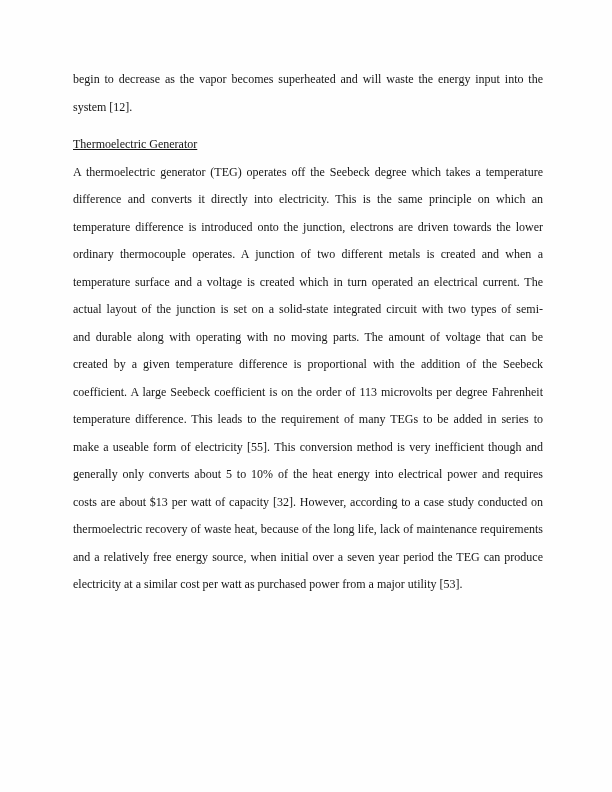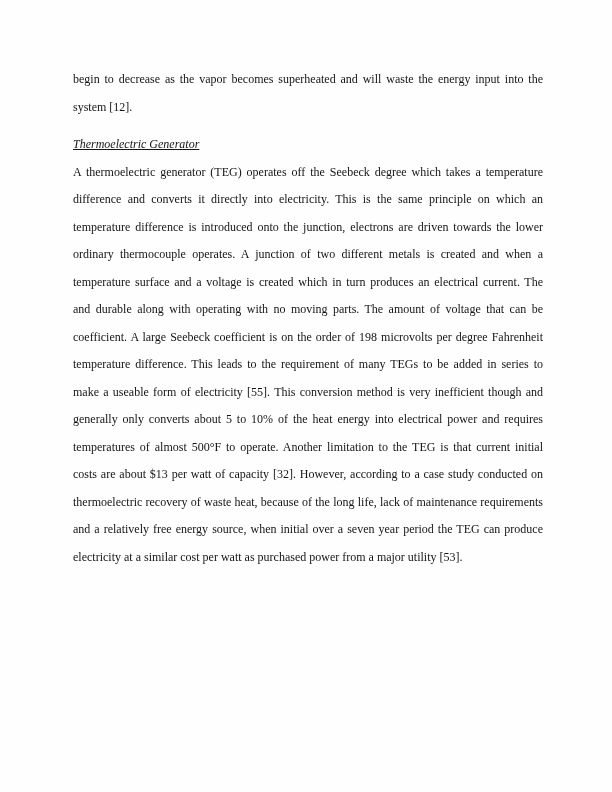--- a/index.html
+++ b/index.html
@@ -35,21 +35,20 @@
     text-align: left;
     text-align-last: left;
   }
   .section-heading {
     display: block;
     margin: 10px 0 0 0;
     height: 27.5px;
     line-height: 27.5px;
     font-size: 12px;
     font-weight: normal;
-    font-style: italic;
     text-decoration: underline;
     text-align: left;
   }
   .page-number {
     position: absolute;
     top: 724px;
     left: 0;
     width: 612px;
     text-align: center;
     font-size: 12px;
@@ -64,27 +63,28 @@
 
     <div class="line">begin to decrease as the vapor becomes superheated and will waste the energy input into the</div>
     <div class="line last">system [12].</div>
 
     <h2 class="section-heading">Thermoelectric Generator</h2>
 
     <div class="line">A thermoelectric generator (TEG) operates off the Seebeck degree which takes a temperature</div>
     <div class="line">difference and converts it directly into electricity.  This is the same principle on which an</div>
     <div class="line">temperature difference is introduced onto the junction, electrons are driven towards the lower</div>
     <div class="line">ordinary thermocouple operates.  A junction of two different metals is created and when a</div>
-    <div class="line">temperature surface and a voltage is created which in turn produces an electrical current.  The</div>
+    <div class="line">temperature surface and a voltage is created which in turn operated an electrical current.  The</div>
+    <div class="line">actual layout of the junction is set on a solid-state integrated circuit with two types of semi-</div>
     <div class="line">and durable along with operating with no moving parts.  The amount of voltage that can be</div>
-    <div class="line">coefficient.  A large Seebeck coefficient is on the order of 198 microvolts per degree Fahrenheit</div>
+    <div class="line">created by a given temperature difference is proportional with the addition of the Seebeck</div>
+    <div class="line">coefficient.  A large Seebeck coefficient is on the order of 113 microvolts per degree Fahrenheit</div>
     <div class="line">temperature difference.  This leads to the requirement of many TEGs to be added in series to</div>
     <div class="line">make a useable form of electricity [55].  This conversion method is very inefficient though and</div>
     <div class="line">generally only converts about 5 to 10% of the heat energy into electrical power and requires</div>
-    <div class="line">temperatures of almost 500°F to operate.  Another limitation to the TEG is that current initial</div>
     <div class="line">costs are about $13 per watt of capacity [32].  However, according to a case study conducted on</div>
     <div class="line">thermoelectric recovery of waste heat, because of the long life, lack of maintenance requirements</div>
     <div class="line">and a relatively free energy source, when initial over a seven year period the TEG can produce</div>
     <div class="line last">electricity at a similar cost per watt as purchased power from a major utility [53].</div>
 
   </div>
 
 </div>
 
 </body></html>

